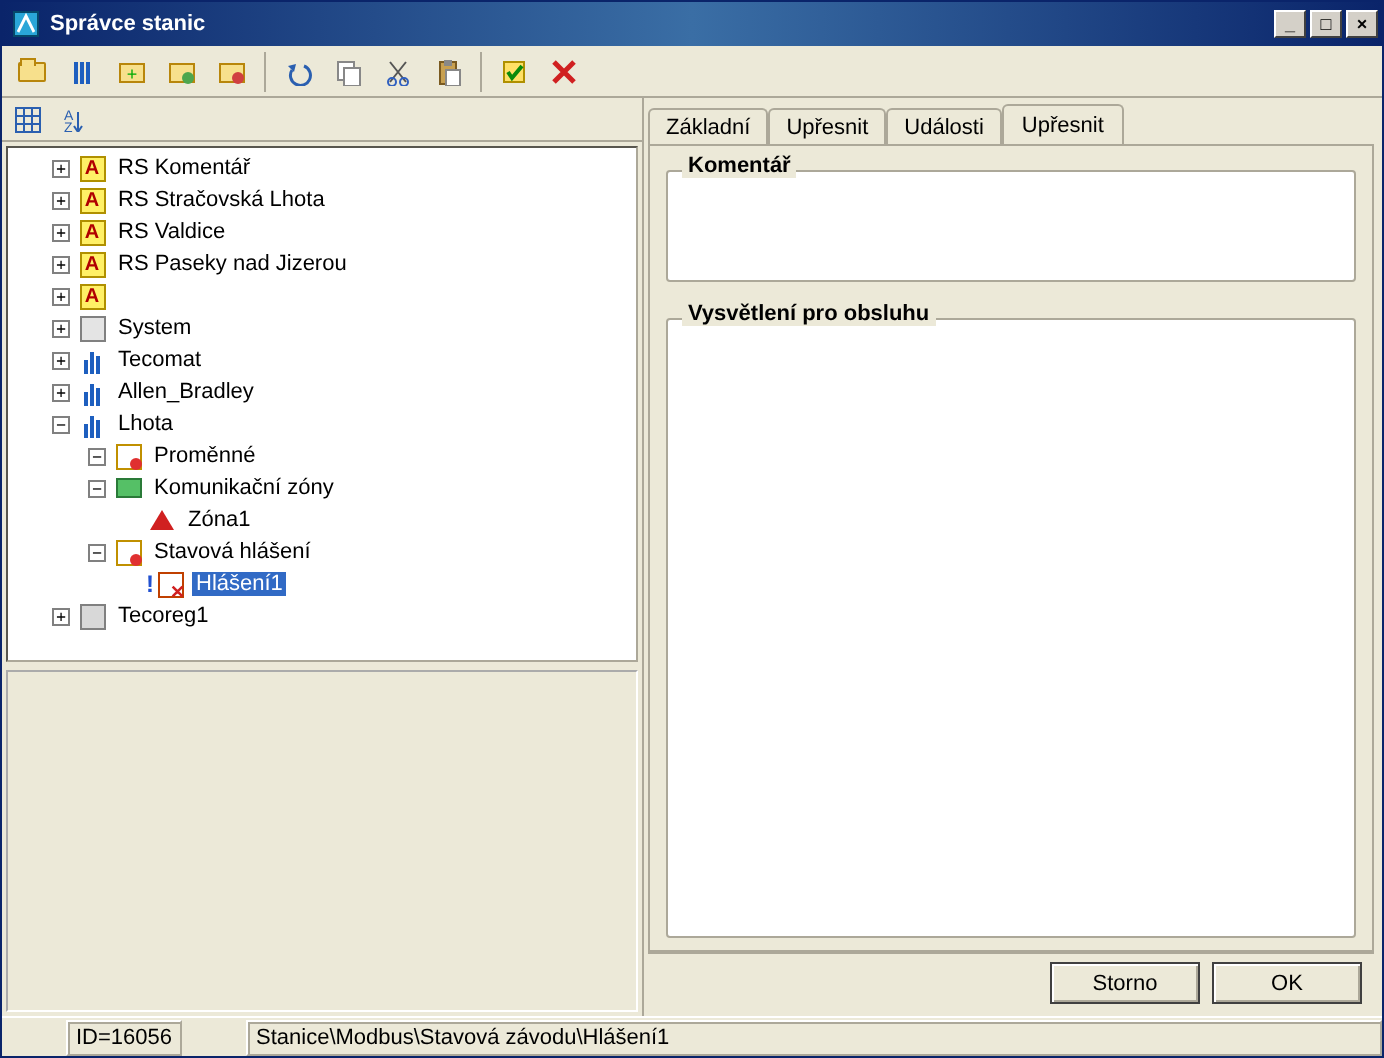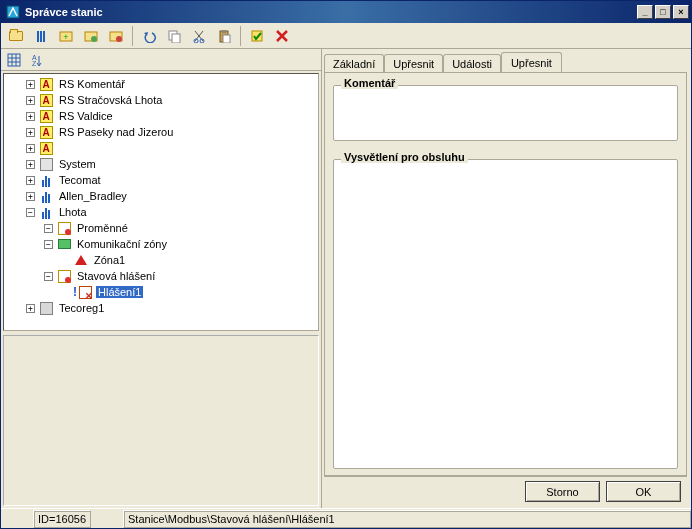--- a/index.html
+++ b/index.html
@@ -437,16 +437,16 @@
       </div>
       <div class="buttons">
         <div class="btn">Storno</div>
         <div class="btn">OK</div>
       </div>
     </div>
   </div>
 
   <div class="statusbar">
     <div class="statuscell" style="width:58px">ID=16056</div>
-    <div class="statuscell" style="flex:1">Stanice\Modbus\Stavová hlášení\Hlášení1</div>
+    <div class="statuscell" style="flex:1">Stanice\Modbus\Stavová závodu\Hlášení1</div>
   </div>
 
 </div>
 
 </body></html>

